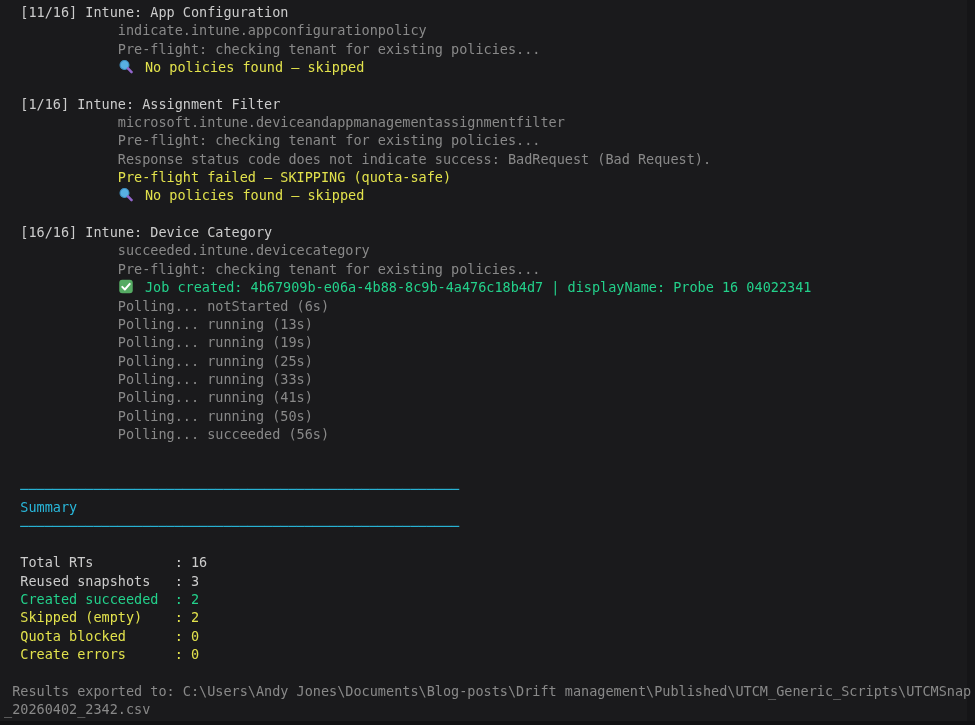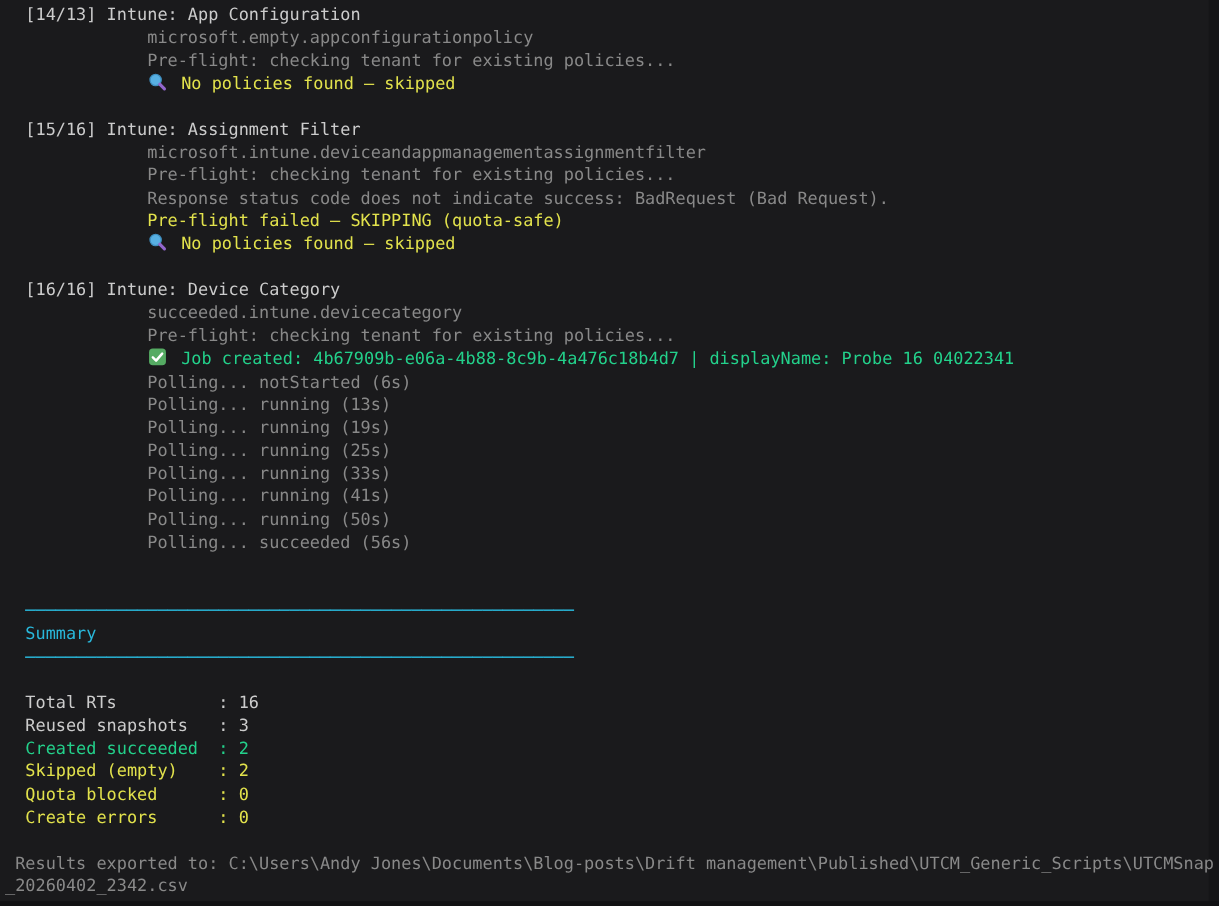--- a/index.html
+++ b/index.html
@@ -30,30 +30,30 @@
   #panel-bottom-edge{
     position:absolute;left:0;bottom:0;width:975px;height:4px;
     background:#111113;z-index:2;
   }
 </style>
 </head>
 <body>
 
 <div id="scrollbar-track"></div>
 <div id="terminal">
-    <div class="line"><span style="color: rgb(204, 204, 204);">  [14/13] Intune: App Configuration</span></div>
-    <div class="line"><span style="color: rgb(137, 137, 137);">              microsoft.empty.appconfigurationpolicy</span></div>
+    <div class="line"><span style="color: rgb(204, 204, 204);">  [11/16] Intune: App Configuration</span></div>
+    <div class="line"><span style="color: rgb(137, 137, 137);">              indicate.intune.appconfigurationpolicy</span></div>
     <div class="line"><span style="color: rgb(137, 137, 137);">              Pre-flight: checking tenant for existing policies...</span></div>
     <div class="line"><span style="color: rgb(137, 137, 137);">              </span><span class="icon"><svg viewBox="0 0 20 20">
           <circle cx="8" cy="8" r="6" fill="#58b0e3"></circle>
           <circle cx="8" cy="8" r="6" fill="none" stroke="#3f8fc0" stroke-width="1.4"></circle>
           <line x1="12.6" y1="12.6" x2="17.4" y2="17.4" stroke="#9266cc" stroke-width="3.4" stroke-linecap="round"></line>
         </svg></span><span style="color: rgb(226, 226, 76);"> No policies found — skipped</span></div>
     <div class="line">&nbsp;</div>
-    <div class="line"><span style="color: rgb(204, 204, 204);">  [15/16] Intune: Assignment Filter</span></div>
+    <div class="line"><span style="color: rgb(204, 204, 204);">  [1/16] Intune: Assignment Filter</span></div>
     <div class="line"><span style="color: rgb(137, 137, 137);">              microsoft.intune.deviceandappmanagementassignmentfilter</span></div>
     <div class="line"><span style="color: rgb(137, 137, 137);">              Pre-flight: checking tenant for existing policies...</span></div>
     <div class="line"><span style="color: rgb(137, 137, 137);">              Response status code does not indicate success: BadRequest (Bad Request).</span></div>
     <div class="line"><span style="color: rgb(226, 226, 76);">              Pre-flight failed — SKIPPING (quota-safe)</span></div>
     <div class="line"><span style="color: rgb(137, 137, 137);">              </span><span class="icon"><svg viewBox="0 0 20 20">
           <circle cx="8" cy="8" r="6" fill="#58b0e3"></circle>
           <circle cx="8" cy="8" r="6" fill="none" stroke="#3f8fc0" stroke-width="1.4"></circle>
           <line x1="12.6" y1="12.6" x2="17.4" y2="17.4" stroke="#9266cc" stroke-width="3.4" stroke-linecap="round"></line>
         </svg></span><span style="color: rgb(226, 226, 76);"> No policies found — skipped</span></div>
     <div class="line">&nbsp;</div>

